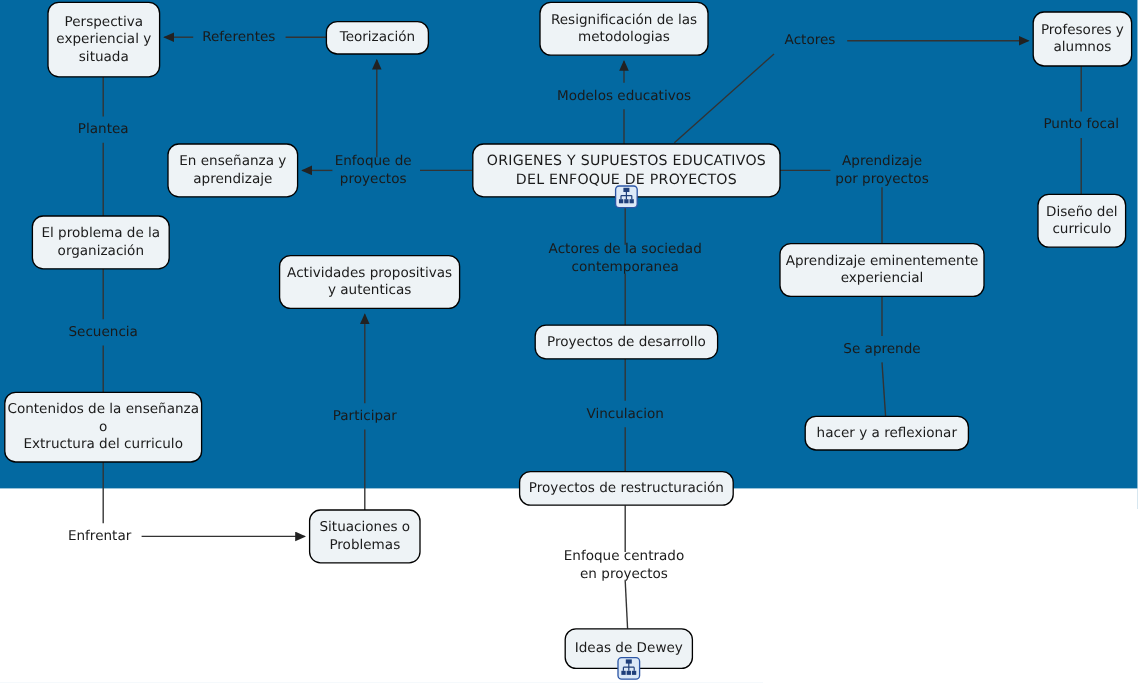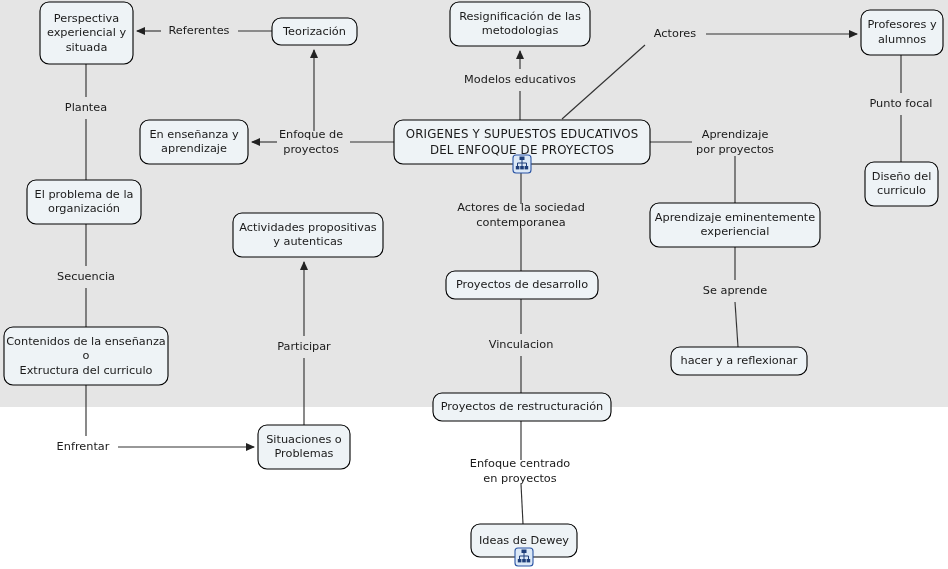--- a/index.html
+++ b/index.html
@@ -10,21 +10,21 @@
   body {
     width: 948px;
     height: 569px;
     font-family: "DejaVu Sans", sans-serif;
     overflow: hidden;
   }
   #map-root {
     position: relative;
     width: 948px;
     height: 407px;
-    background: #e5e5e5;
+    background: #0369a1;
   }
   svg#cmap {
     position: absolute;
     left: 0;
     top: 0;
     width: 948px;
     height: 569px;
     display: block;
   }
   .node-box {

